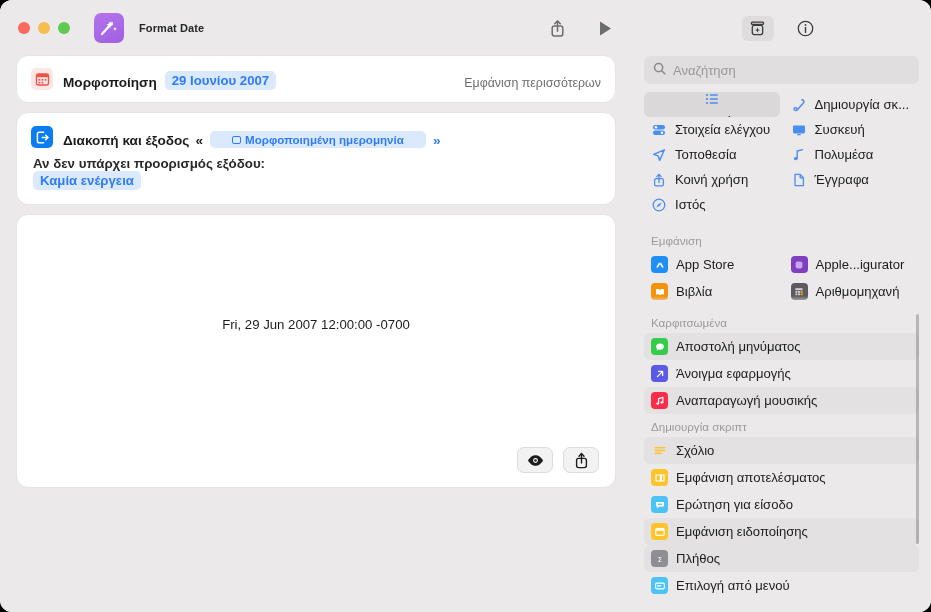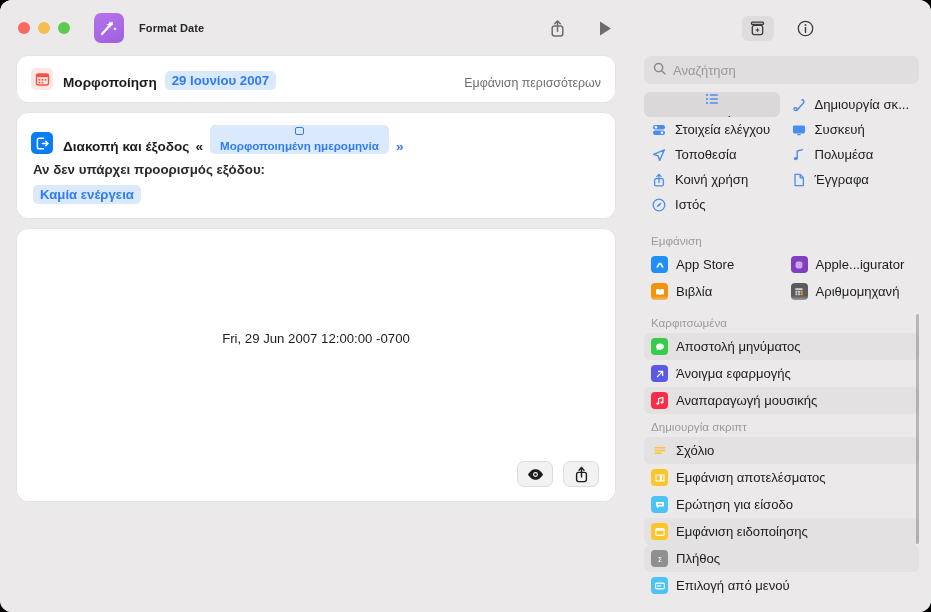--- a/index.html
+++ b/index.html
@@ -91,37 +91,37 @@
     white-space: nowrap;
   }
   .token {
     display: inline-flex; align-items: center; gap: 4px;
     background: #dbe9fd; color: #2f7cf6;
     border-radius: 5px;
     padding: 2px 7px;
     font-size: 13.2px; font-weight: 700;
     white-space: nowrap;
   }
-  .token.small { font-size: 11.6px; padding: 2px 10px; flex-direction: column; }
+  .token.small { font-size: 11.6px; padding: 2px 22px; }
   .tok-sq {
     width: 9px; height: 8px; border-radius: 2px;
     border: 1.5px solid #2f7cf6; display:inline-block;
   }
   .guillemet { color: #1c1c1c; font-size: 13.6px; font-weight: 700; }
   .show-more {
     margin-left: auto;
     font-size: 12.4px; color: #6f6f6f;
     white-space: nowrap;
   }
   .card-sub {
     padding: 0 14px 14px 16px;
   }
   .sub-label {
     font-size: 13.3px; font-weight: 700; color: #2a2a2a;
-    margin-bottom: 8px;
+    margin-bottom: 0;
   }
 
   
   .preview {
     background: #fff;
     border-radius: 11px;
     height: 272px;
     margin-top: 11px;
     position: relative;
     box-shadow: 0 0 0 .5px rgba(0,0,0,.05);

